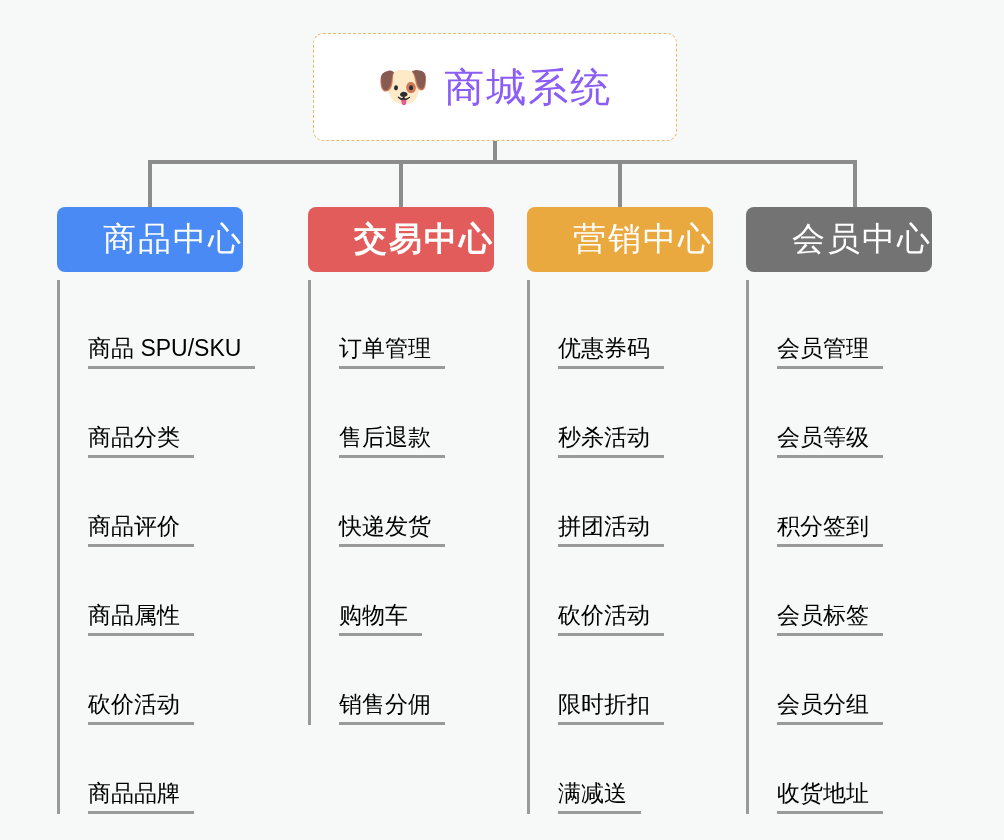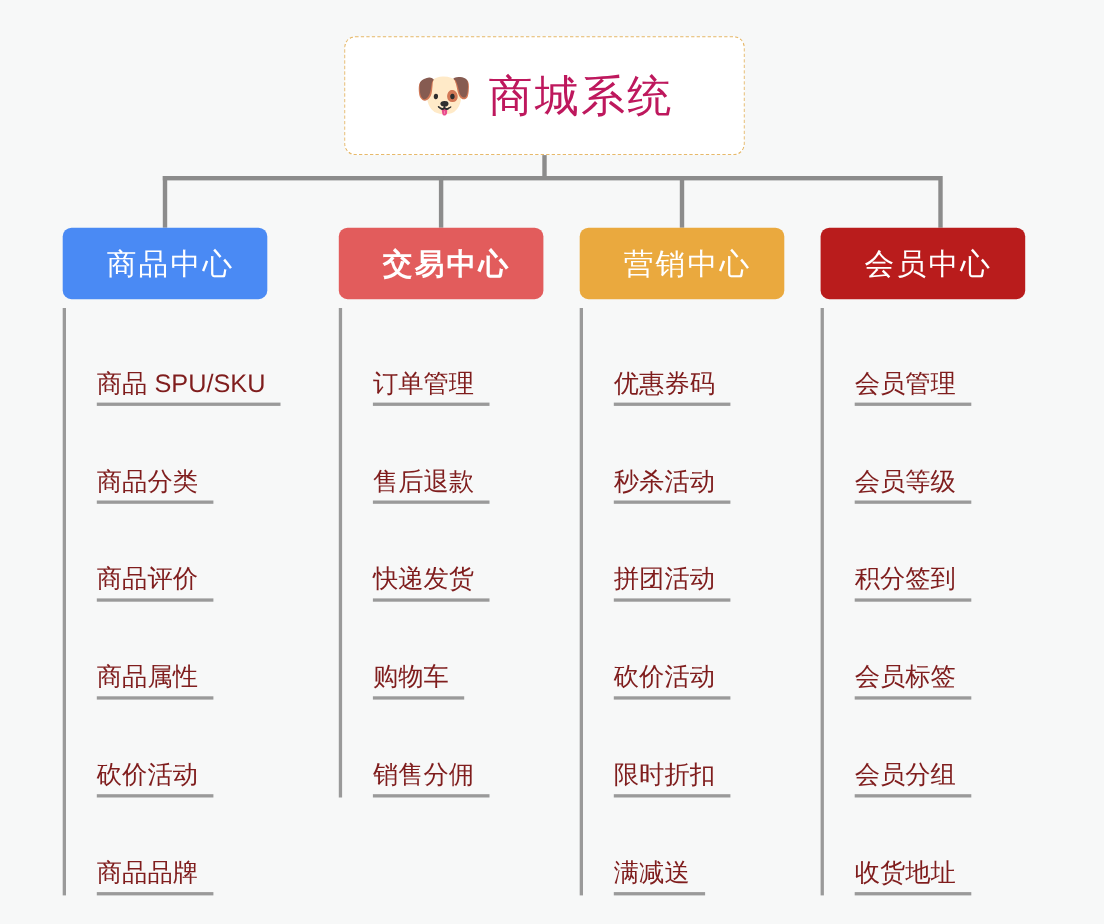--- a/index.html
+++ b/index.html
@@ -36,21 +36,21 @@
     gap: 14px;
   }
   #root-emoji {
     font-size: 42px;
     line-height: 1;
     display: block;
     color: #f0b429;
   }
   #root-title {
     font-size: 40px;
-    color: #be185d;
+    color: #8b5cf6;
     letter-spacing: 2px;
     white-space: nowrap;
   }
 
   
   .conn {
     position: absolute;
     background: #8c8c8c;
   }
   #conn-root-stem {
@@ -76,26 +76,25 @@
   
   .column {
     position: absolute;
     top: 207px;
   }
   .cat-box {
     height: 65px;
     border-radius: 8px;
     display: flex;
     align-items: center;
-    justify-content: flex-start;
+    justify-content: flex-end;
     color: #ffffff;
-    font-size: 27px;
+    font-size: 33px;
     letter-spacing: 2px;
     white-space: nowrap;
-    padding-left: 40px;
   }
   .leaf-rail {
     position: relative;
     margin-top: 8px;
     padding-left: 0;
   }
   .rail-line {
     position: absolute;
     left: 0;
     top: 0;
@@ -106,21 +105,21 @@
   .leaf-item {
     position: relative;
     height: 89px;
     box-sizing: border-box;
     display: flex;
     align-items: flex-end;
     padding-left: 31px;
   }
   .leaf-label {
     font-size: 23px;
-    color: #7f1d1d;
+    color: #000000;
     white-space: nowrap;
     padding: 0 14px 5px 0;
     border-bottom: 3px solid #9a9a9a;
     display: inline-block;
     line-height: 1.15;
     box-sizing: border-box;
   }
 </style>
 </head>
 <body>
@@ -209,21 +208,21 @@
           </div>
           <div class="leaf-item">
             <span class="leaf-label">限时折扣</span>
           </div>
           <div class="leaf-item">
             <span class="leaf-label">满减送</span>
           </div>
         </div>
       </div>
       <div class="column" style="left: 746px; width: 186px;">
-        <div class="cat-box" style="background: #b91c1c;">
+        <div class="cat-box" style="background: #737373;">
           <span>会员中心</span>
         </div>
         <div class="leaf-rail">
           <div class="rail-line"></div>
           <div class="leaf-item">
             <span class="leaf-label">会员管理</span>
           </div>
           <div class="leaf-item">
             <span class="leaf-label">会员等级</span>
           </div>

